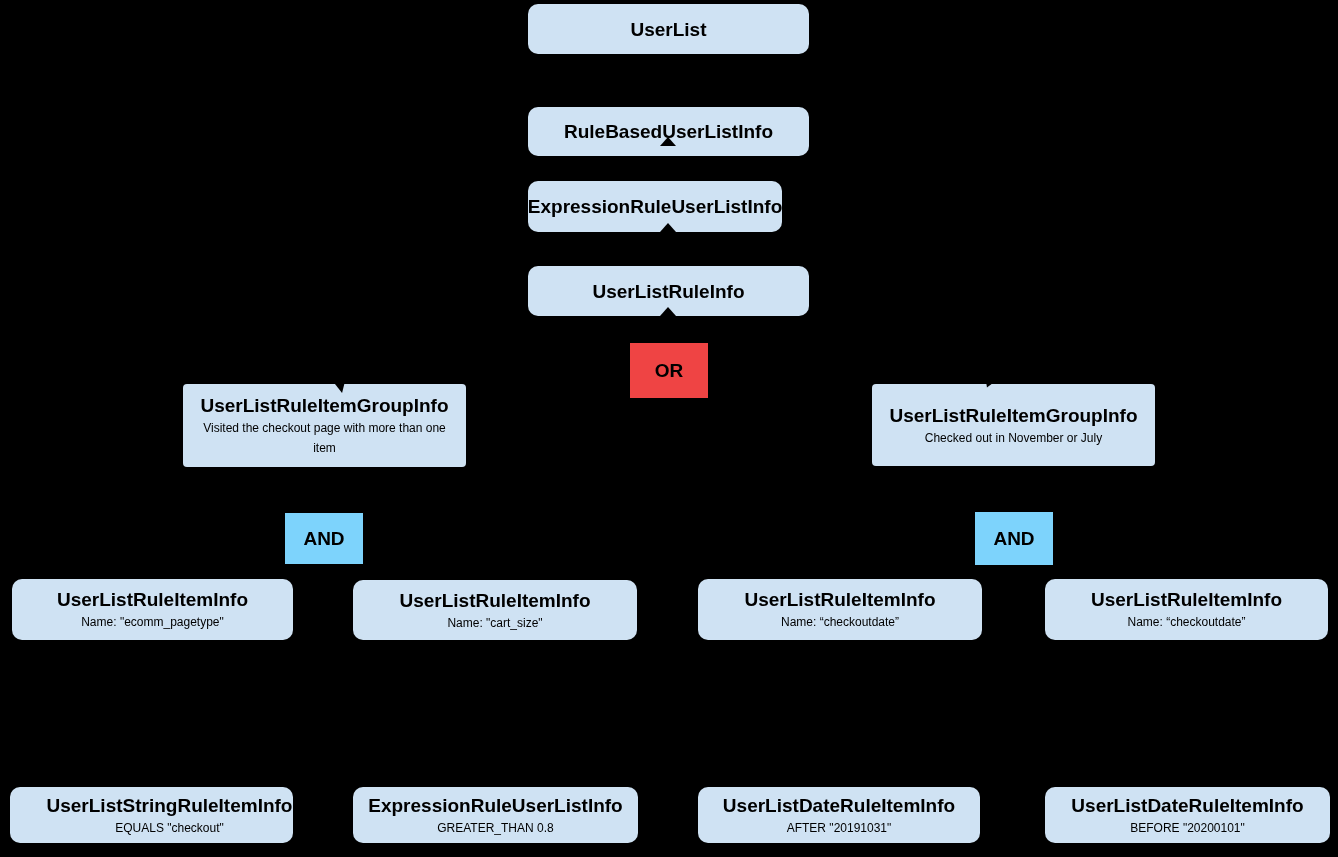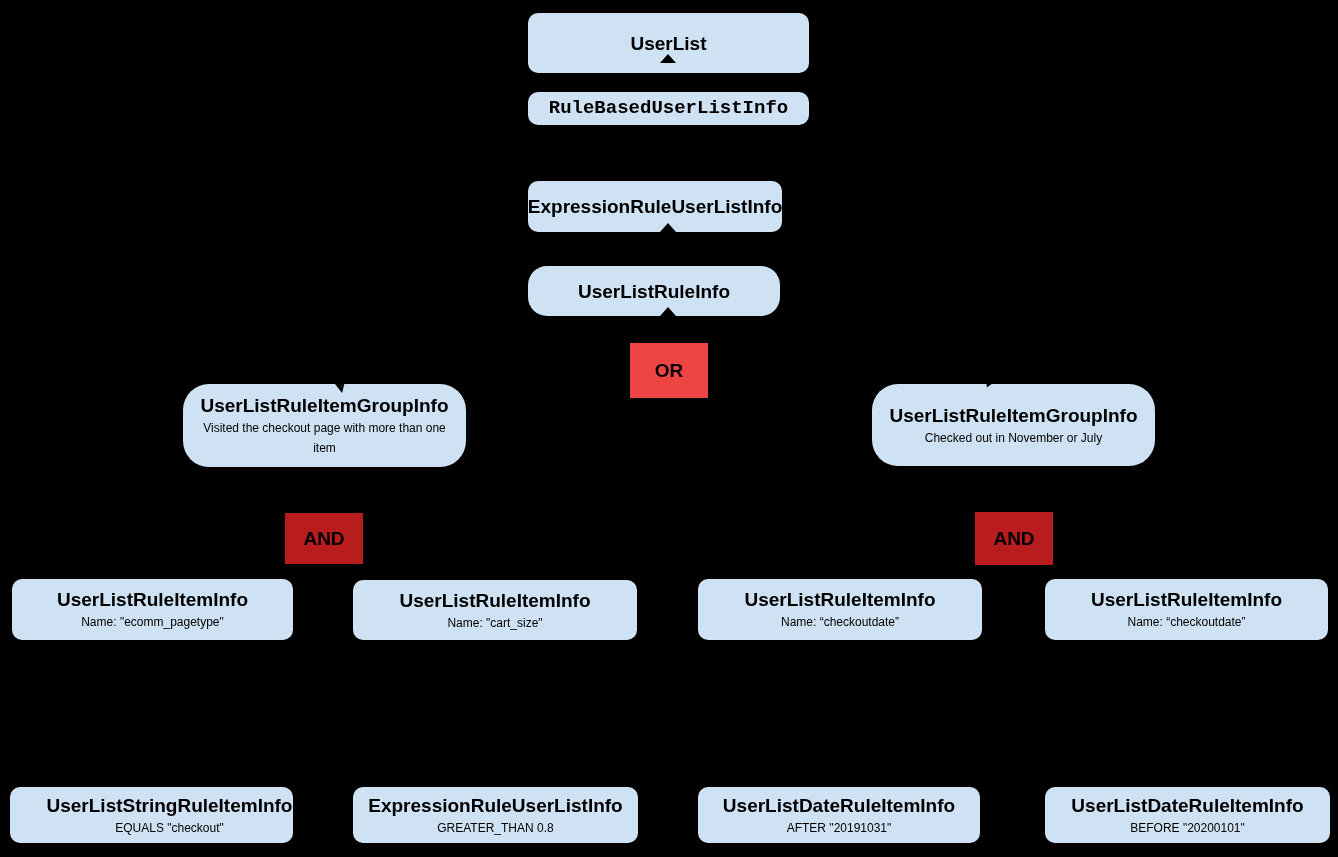--- a/index.html
+++ b/index.html
@@ -19,44 +19,44 @@
   .node {
     position: absolute;
     display: flex;
     flex-direction: column;
     justify-content: center;
     align-items: center;
     text-align: center;
     box-sizing: border-box;
   }
   .blue  { background: #cfe2f3; border-radius: 10px; }
-  .group-node { border-radius: 26px; align-items: center; }
+  .group-node { border-radius: 4px; align-items: center; }
   .green { background: #ef4444; border-radius: 0; }
-  .pink  { background: #b91c1c; border-radius: 0; }
+  .pink  { background: #7dd3fc; border-radius: 0; }
   .node-title {
     font-weight: bold;
     font-size: 19px;
     line-height: 25px;
     white-space: nowrap;
   }
   .node-desc {
     font-size: 12px;
     line-height: 20px;
     max-width: 262px;
   }
   .op-label {
     font-weight: bold;
     font-size: 19px;
   }
 
   
-  #n-userlist        { left: 528px; top: 13px;  width: 281px; height: 60px; }
-  #n-rulebased       { left: 528px; top: 92px;  width: 281px; height: 33px; font-family: Liberation Mono, monospace; }
+  #n-userlist        { left: 528px; top: 4px;  width: 281px; height: 50px; }
+  #n-rulebased       { left: 528px; top: 107px;  width: 281px; height: 49px; }
   #n-expression      { left: 528px; top: 181px; width: 254px; height: 51px; }
-  #n-ruleinfo        { left: 528px; top: 266px; width: 252px; height: 50px; border-radius: 19px; }
+  #n-ruleinfo        { left: 528px; top: 266px; width: 281px; height: 50px; }
   #n-or              { left: 630px; top: 343px; width: 78px;  height: 55px; }
   #n-group-left      { left: 183px; top: 384px; width: 283px; height: 83px; }
   #n-group-right     { left: 872px; top: 384px; width: 283px; height: 82px; }
   #n-and-left        { left: 285px; top: 513px; width: 78px;  height: 51px; }
   #n-and-right       { left: 975px; top: 512px; width: 78px;  height: 53px; }
   #n-item-1          { left: 12px;   top: 579px; width: 281px; height: 61px; }
   #n-item-2          { left: 353px;  top: 580px; width: 284px; height: 60px; }
   #n-item-3          { left: 698px;  top: 579px; width: 284px; height: 61px; }
   #n-item-4          { left: 1045px; top: 579px; width: 283px; height: 61px; }
   #n-leaf-1          { left: 10px;   top: 787px; width: 283px; height: 56px; padding-left: 36px; }

